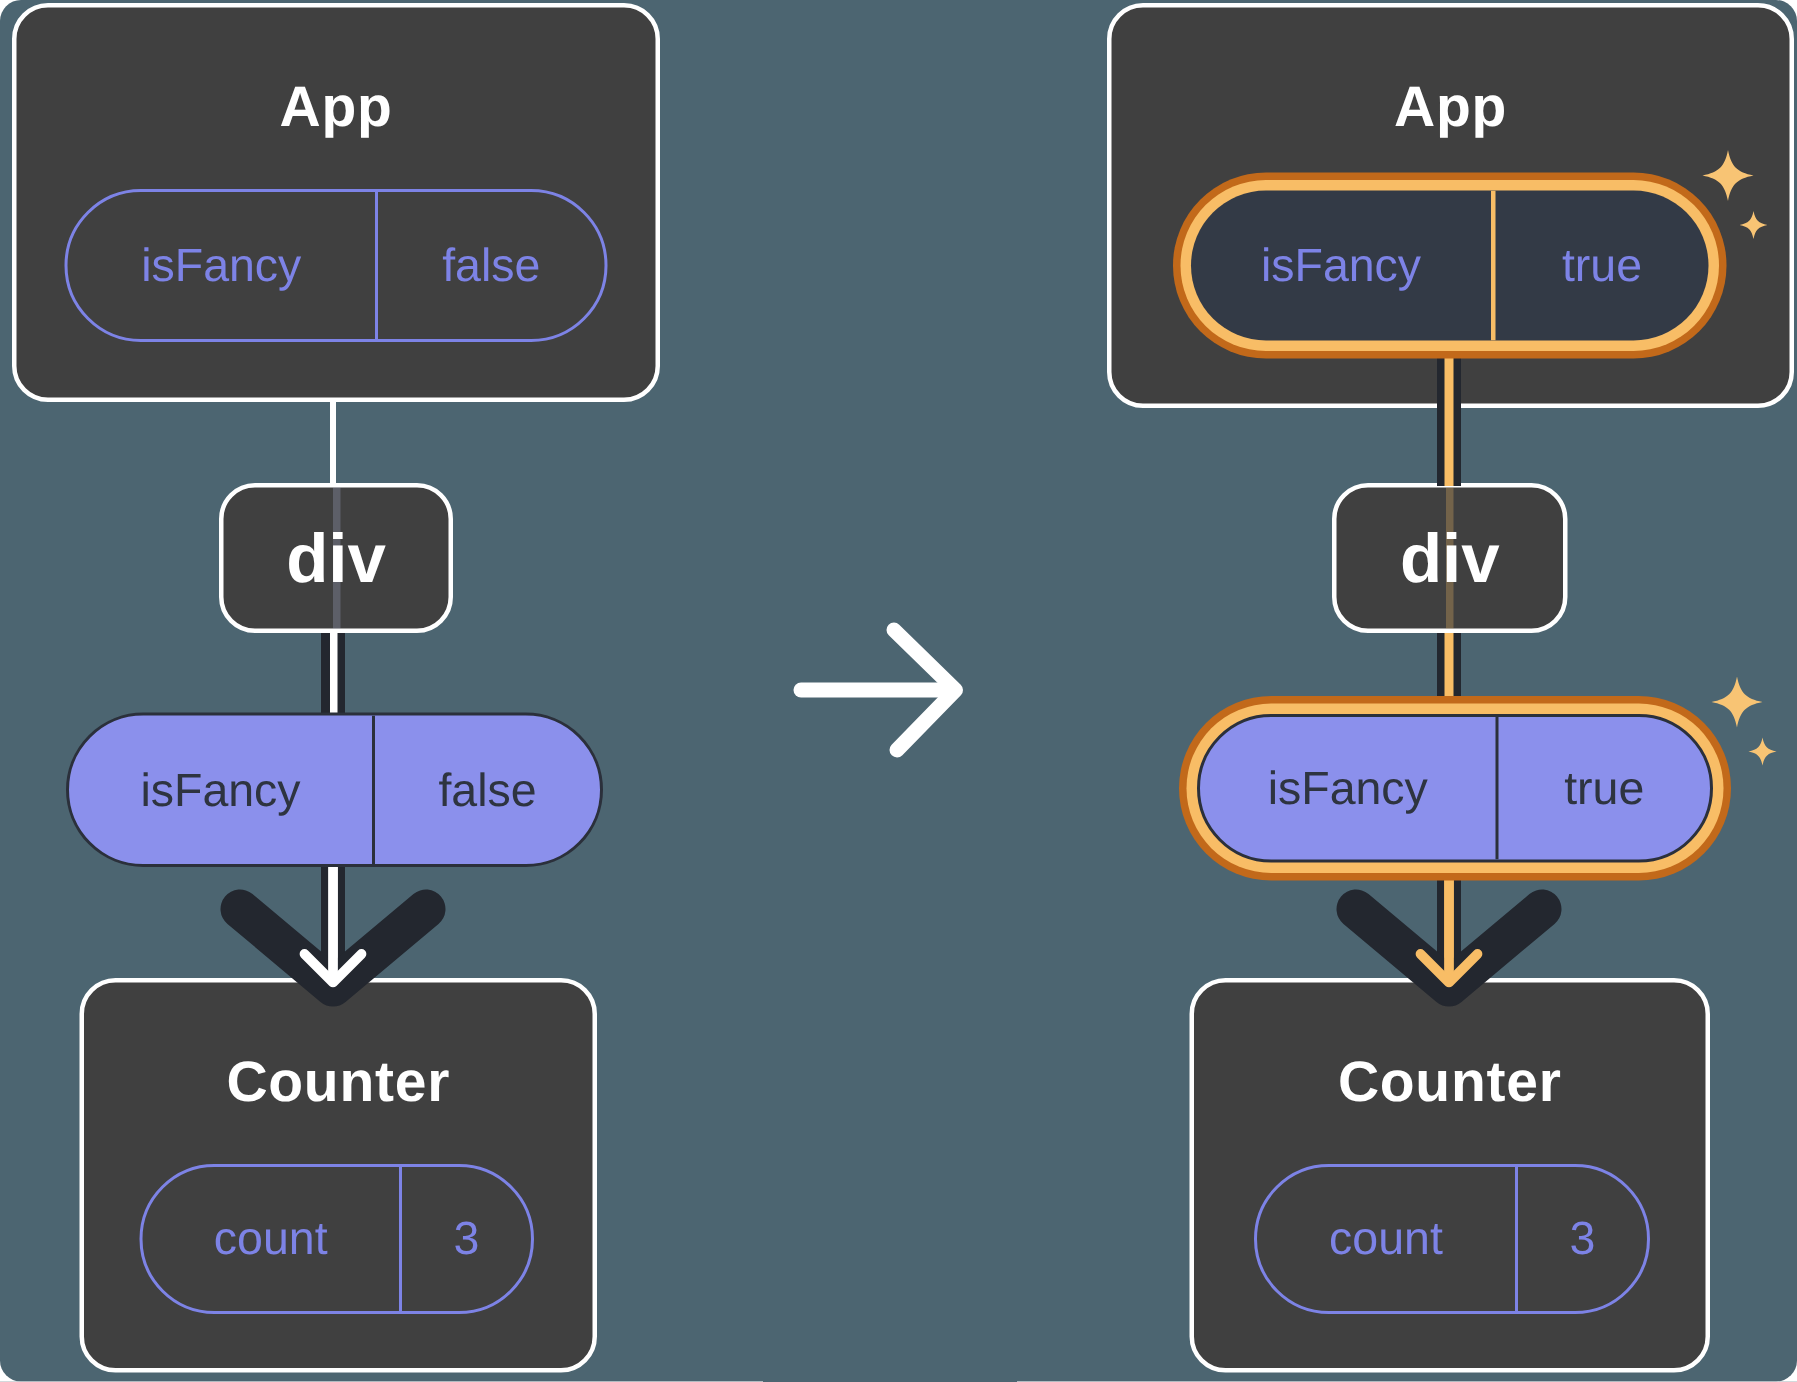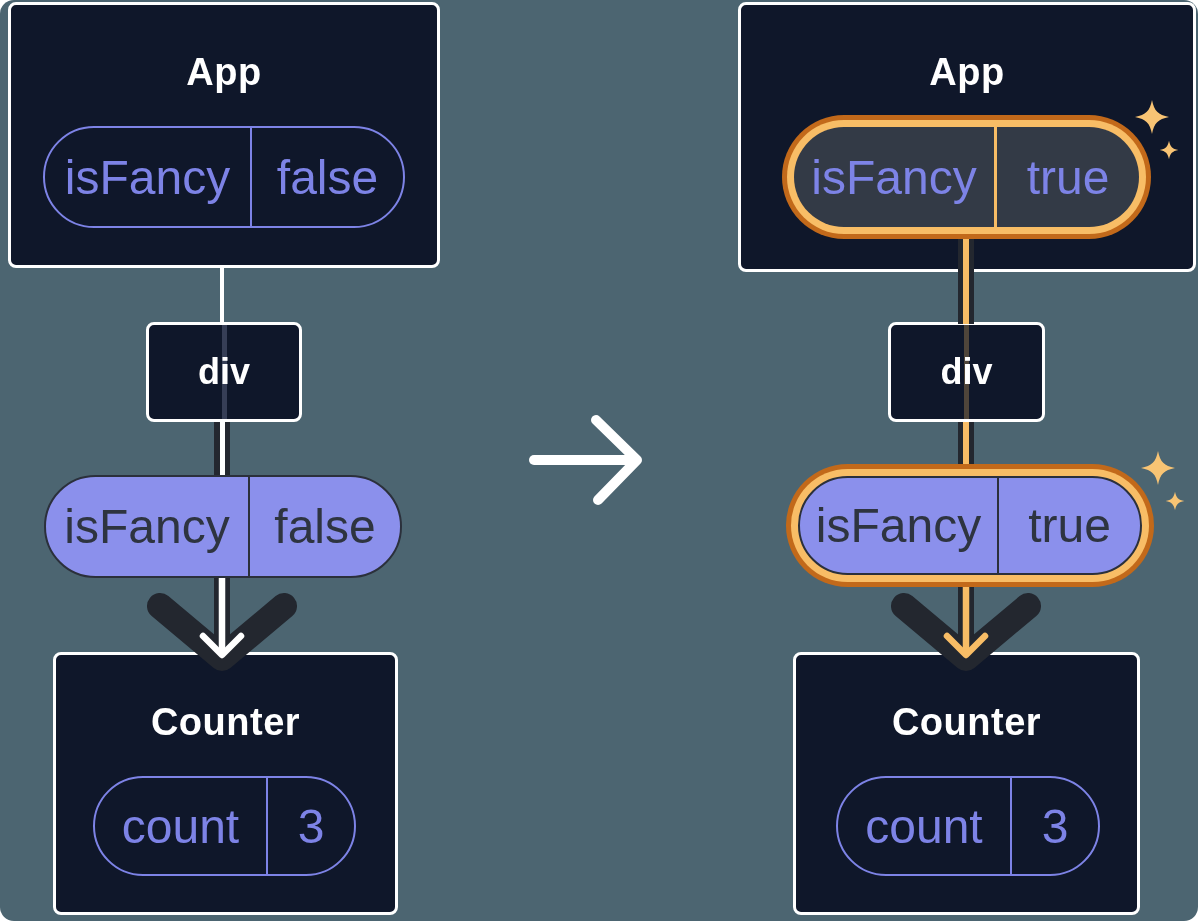--- a/index.html
+++ b/index.html
@@ -7,23 +7,23 @@
     position:relative;
     width:1198px;height:921px;
     background:#4c6571;
     border-radius:14px;
     overflow:hidden;
     font-family:"Liberation Sans","DejaVu Sans",sans-serif;
   }
   
   .node{
     position:absolute;
-    background:#0f172a;
+    background:#404040;
     border:3.5px solid #ffffff;
-    border-radius:8px;
+    border-radius:24px;
     box-sizing:border-box;
     z-index:1;
   }
   .node-title{
     position:absolute;
     left:0;right:0;
     text-align:center;
     color:#ffffff;
     font-size:38px;
     font-weight:600;
@@ -35,21 +35,21 @@
     display:flex;
     border-radius:999px;
     box-sizing:border-box;
     overflow:hidden;
     z-index:4;
   }
   .cell{
     display:flex;
     align-items:center;
     justify-content:center;
-    font-size:48px;
+    font-size:31px;
     box-sizing:border-box;
   }
   .pill-outline{
     border:2.5px solid #7d83e6;
     color:#7d83e6;
     background:transparent;
   }
   .pill-outline .cell-value{border-left:2.5px solid #7d83e6;flex:1;}
   .pill-solid{
     background:#8b90ec;
@@ -103,21 +103,21 @@
     left:50%;
     width:5px;
     margin-left:-2.5px;
   }
   .ghost-purple{background:rgba(198,204,245,.22);}
   .ghost-orange{background:rgba(248,189,102,.28);}
   .div-label{
     position:relative;
     width:100%;height:100%;
     display:flex;align-items:center;justify-content:center;
-    color:#ffffff;font-size:36px;font-weight:600;
+    color:#ffffff;font-size:46px;font-weight:600;
   }
   
   .overlay{position:absolute;z-index:3;}
   .overlay-top{position:absolute;z-index:5;}
 </style>
 </head>
 <body>
 
 <div class="canvas">
 

